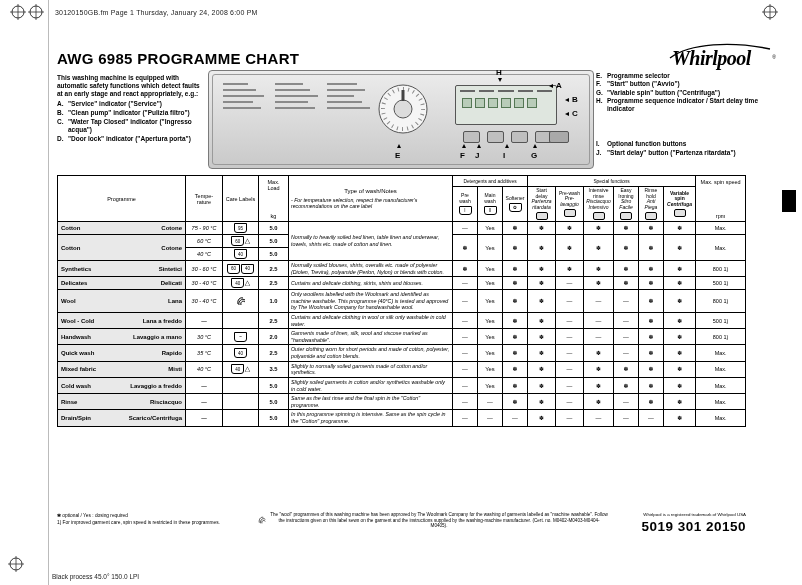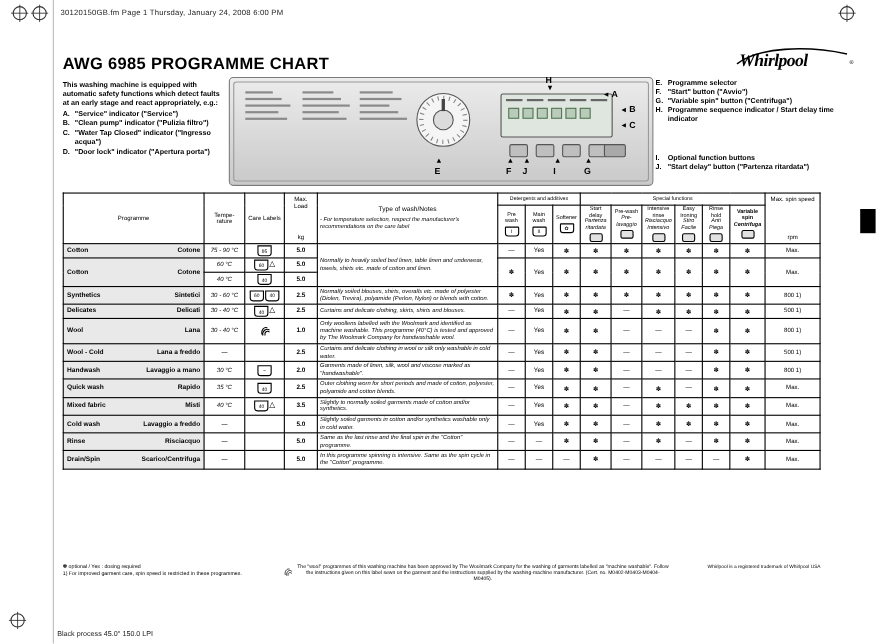--- a/index.html
+++ b/index.html
@@ -20,21 +20,21 @@
   .intro .lead{margin-bottom:3px;}
   .kv{display:flex;gap:2px;margin-bottom:1px;}
   .kv .k{flex:0 0 9px;font-weight:bold;}
   .kv .v{font-weight:bold;}
   .legend{position:absolute;left:596px;top:72px;width:176px;font-size:6.5px;line-height:1.15;}
   .legend .kv.gap{margin-top:28px;}
 
   
   .logo{position:absolute;left:666px;top:40px;width:110px;height:30px;}
   .logo-text{position:absolute;left:6px;top:7px;font-family:"Liberation Serif",serif;
-             font-style:italic;font-weight:bold;font-size:16px;letter-spacing:-.5px;}
+             font-style:italic;font-weight:bold;font-size:20px;letter-spacing:-.5px;}
   .logo .reg{position:absolute;right:0;top:14px;font-size:5px;}
   .logo svg{position:absolute;left:0;top:0;}
 
   
   .panel{position:absolute;left:208px;top:70px;width:384px;height:97px;
          background:linear-gradient(#ececec,#c9c9c9);border:1px solid #7a7a7a;border-radius:4px;}
   .panel-face{position:absolute;inset:3px;border:1px solid #9a9a9a;border-radius:3px;}
   .prog-sim{position:absolute;left:8px;top:8px;width:150px;height:66px;columns:3;column-gap:6px;}
   .prog-sim i{display:block;height:2px;background:#8a8a8a;margin:0 2px 4px 2px;}
   .dial{position:absolute;left:164px;top:8px;}
@@ -590,16 +590,17 @@
     <div>1) For improved garment care, spin speed is restricted in these programmes.</div>
   </div>
   <div class="foot-center">
     <svg width="16" height="16" viewBox="0 0 12 12">
       <path d="M2 10 C1 5 4 1 8 2 M4 11 C3 6 7 2 11 5 M6 11 C5 8 8 5 11 8" stroke="#000" fill="none" stroke-width="1"></path>
     </svg>
     <div class="wm-text">The "wool" programmes of this washing machine has been approved by The Woolmark Company for the washing of garments labelled as "machine washable". Follow the instructions given on this label sewn on the garment and the instructions supplied by the washing-machine manufacturer. (Cert. no. M0402-M0403-M0404-M0405).</div>
   </div>
   <div class="foot-right">
     <div class="tm">Whirlpool is a registered trademark of Whirlpool USA</div>
+    <div class="pn">5019 301 20150</div>
   </div>
 
   <div class="print-footer">Black process 45.0° 150.0 LPI</div>
 </div>
 
 </body></html>

